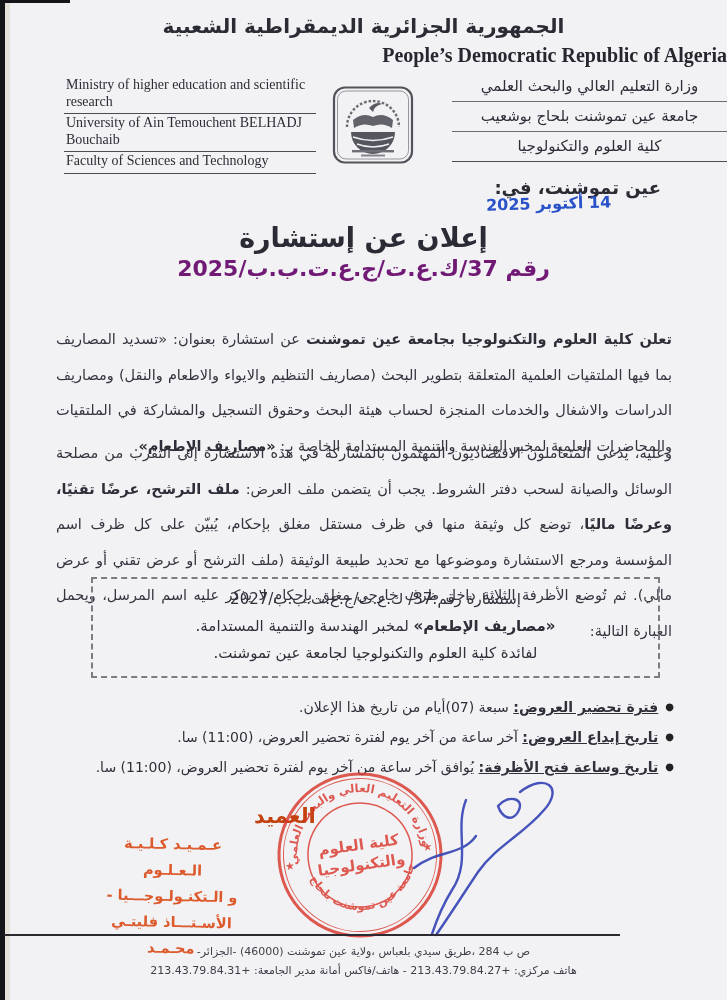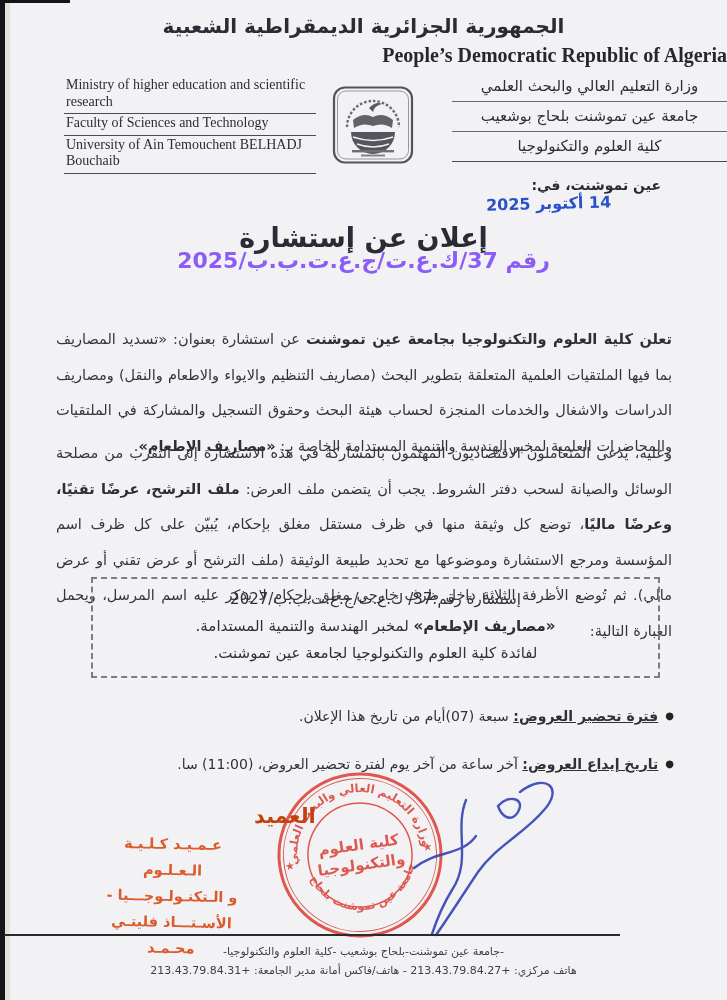--- a/index.html
+++ b/index.html
@@ -15,39 +15,39 @@
   .country-en{position:absolute;top:44px;font-family:"Liberation Serif",serif;font-size:20px;font-weight:bold;color:#26262e;text-align:right;}
 
   .hdr-left{position:absolute;left:64px;top:76px;width:252px;font-family:"Liberation Serif",serif;
             font-size:14px;line-height:1.18;color:#2c2c35;}
   .hdr-left .cell{border-bottom:1.4px solid #4c4c55;padding:1px 2px 3px 2px;}
   .hdr-right{position:absolute;left:452px;right:0;top:72px;direction:rtl;font-size:15px;color:#2e2e38;}
   .hdr-right .cell{border-bottom:1.2px solid #6a6a73;text-align:center;padding:5px 4px 6px 4px;}
   .hdr-right .cell:last-child{border-bottom:1.4px solid #4c4c55;}
   .logo-wrap{position:absolute;left:331px;top:85px;}
 
-  .date-line{position:absolute;right:66px;top:177px;direction:rtl;font-size:14px;font-weight:bold;color:#2b2b33;}
+  .date-line{position:absolute;right:66px;top:177px;direction:rtl;font-size:18px;font-weight:bold;color:#2b2b33;}
   .date-stamp{position:absolute;right:116px;top:194px;direction:rtl;color:#2a52c8;font-weight:bold;
               font-size:16px;letter-spacing:1.5px;transform:rotate(-1.5deg);}
 
   .notice-title{position:absolute;top:222px;font-size:27px;font-weight:bold;direction:rtl;color:#2b2b35;}
-  .notice-number{position:absolute;top:248px;font-size:22px;font-weight:bold;direction:rtl;color:#8b5cf6;}
+  .notice-number{position:absolute;top:256px;font-size:22px;font-weight:bold;direction:rtl;color:#701a75;}
 
   .para{position:absolute;left:56px;width:616px;direction:rtl;text-align:justify;
         font-size:14.5px;line-height:35.5px;color:#34343e;}
   .p1{top:322px;}
   .p2{top:436px;}
   .b{font-weight:bold;color:#2e2e38;}
 
   .env-box{position:absolute;left:91px;top:577px;width:545px;border:2px dashed #7c7c84;
            padding:7px 10px 9px 10px;direction:rtl;text-align:center;font-size:15px;
            line-height:27px;color:#30303a;background:transparent;}
 
   .bullets{position:absolute;left:56px;top:692px;width:618px;direction:rtl;font-size:14px;
-           line-height:48px;color:#30303a;}
+           line-height:29px;color:#30303a;}
   .bullet-row .dot{font-size:10px;vertical-align:2px;margin-left:7px;color:#222;}
   .bullet-row .b-label{font-weight:bold;text-decoration:underline;}
 
   .dean-heading{position:absolute;left:254px;top:804px;direction:rtl;font-size:21px;font-weight:bold;color:#c2410c;}
   .handwriting{position:absolute;left:92px;top:831px;width:160px;direction:rtl;text-align:center;
                color:#dc5a2c;font-weight:bold;font-size:14.5px;line-height:26px;transform:rotate(1.2deg);}
   .stamp-wrap{position:absolute;left:271px;top:766px;}
   .sign-wrap{position:absolute;left:378px;top:772px;}
 
   .sig-rule{position:absolute;left:4px;top:934px;width:616px;height:2px;background:#2a2a30;}
@@ -61,22 +61,22 @@
 <div class="page">
   <div class="edge-left"></div>
   <div class="edge-left2"></div>
   <div class="edge-top"></div>
 
   <div class="country-ar center">الجمهورية الجزائرية الديمقراطية الشعبية</div>
   <div class="country-en center">People’s Democratic Republic of Algeria</div>
 
   <div class="hdr-left">
     <div class="cell">Ministry of higher education and scientific research</div>
+    <div class="cell">University of Ain Temouchent BELHADJ Bouchaib</div>
     <div class="cell">Faculty of Sciences and Technology</div>
-    <div class="cell">University of Ain Temouchent BELHADJ Bouchaib</div>
   </div>
 
   <div class="logo-wrap">
     <svg width="84" height="80" viewBox="0 0 84 80">
       <rect x="3" y="2.5" width="78" height="75" rx="11" fill="none" stroke="#53535b" stroke-width="2.2"></rect>
       <rect x="6.5" y="6" width="71" height="68" rx="8.5" fill="none" stroke="#8b8b93" stroke-width="0.9"></rect>
       <path d="M 16 42 A 26 26 0 0 1 68 42" fill="none" stroke="#6a6a72" stroke-width="2.4" stroke-dasharray="2.6 1.9"></path>
       <path d="M 38 23 q 7 -7 13 -4 q -8 2 -9 8 z" fill="#5a5a62"></path>
       <path d="M 22 35 Q 32 27 42 32 Q 52 27 62 35 L 61 43 Q 52 37 42 41 Q 32 37 23 43 Z" fill="#62626a"></path>
       <path d="M 20 47 A 22 22 0 0 0 64 47 Z" fill="#55555d"></path>
@@ -105,20 +105,21 @@
 
   <div class="env-box">
     <div>إستشارة رقم:37/ ك.ع.ت/ج.ع.ت.ب.ب/2027</div>
     <div><span class="b">«مصاريف الإطعام»</span><span> لمخبر الهندسة والتنمية المستدامة.</span></div>
     <div>لفائدة كلية العلوم والتكنولوجيا لجامعة عين تموشنت.</div>
   </div>
 
   <div class="bullets">
     <div class="bullet-row"><span class="dot">●</span><span class="b-label">فترة تحضير العروض:</span><span> سبعة (07)أيام من تاريخ هذا الإعلان.</span></div>
     <div class="bullet-row"><span class="dot">●</span><span class="b-label">تاريخ إيداع العروض:</span><span> آخر ساعة من آخر يوم لفترة تحضير العروض، (11:00) سا.</span></div>
+    <div class="bullet-row"><span class="dot">●</span><span class="b-label">تاريخ وساعة فتح الأظرفة:</span><span> يُوافق آخر ساعة من آخر يوم لفترة تحضير العروض، (11:00) سا.</span></div>
   </div>
 
   <div class="dean-heading">العميد</div>
 
   <div class="handwriting">
     <div>عـمـيـد كـلـيـة الـعـلـوم</div>
     <div>و الـتكنـولـوجـــيا -</div>
     <div>الأسـتـــاذ فليتـي محـمـد</div>
   </div>
 
@@ -153,16 +154,16 @@
         <path d="M 88 28 C 76 58 94 88 74 118 C 64 134 58 150 54 162"></path>
         <path d="M 36 96 C 58 78 84 84 98 64"></path>
         <path d="M 120 34 C 130 22 148 26 140 40 C 134 50 124 46 120 34"></path>
       </g>
     </svg>
   </div>
 
   <div class="sig-rule"></div>
 
   <div class="footer">
-    <div>-جامعة عين تموشنت-بلحاج بوشعيب -كلية العلوم والتكنولوجيا-</div>
+    <div>ص ب 284 ،طريق سيدي بلعباس ،ولاية عين تموشنت (46000) -الجزائر-</div>
     <div>هاتف مركزي: +213.43.79.84.27 - هاتف/فاكس أمانة مدير الجامعة: +213.43.79.84.31</div>
   </div>
 </div>
 
 </body></html>

